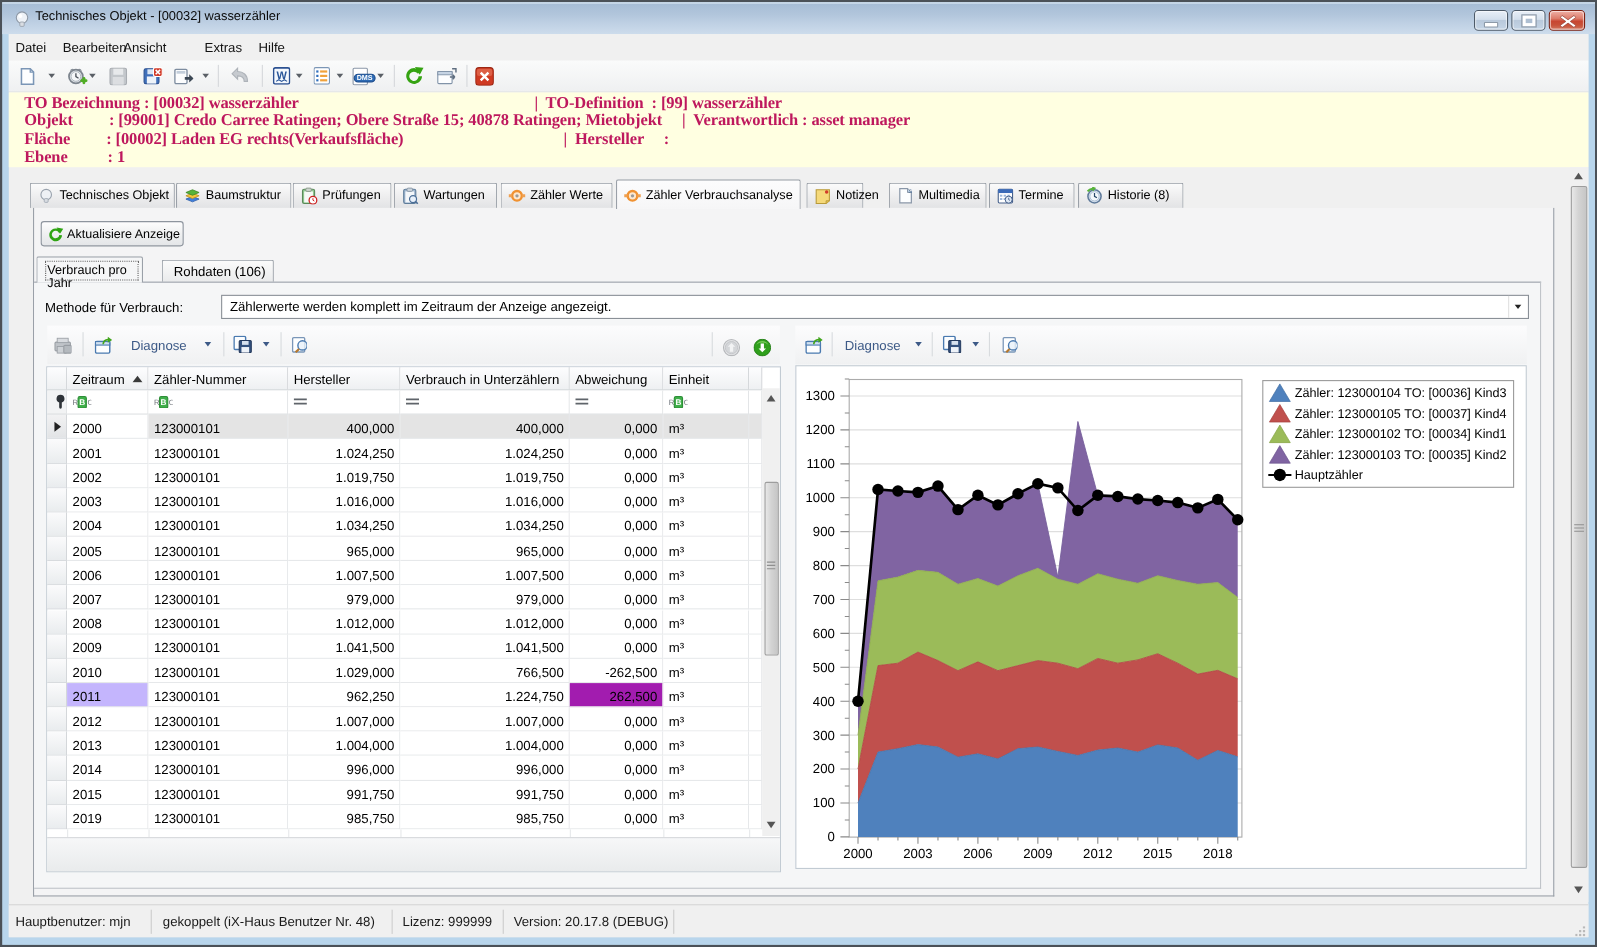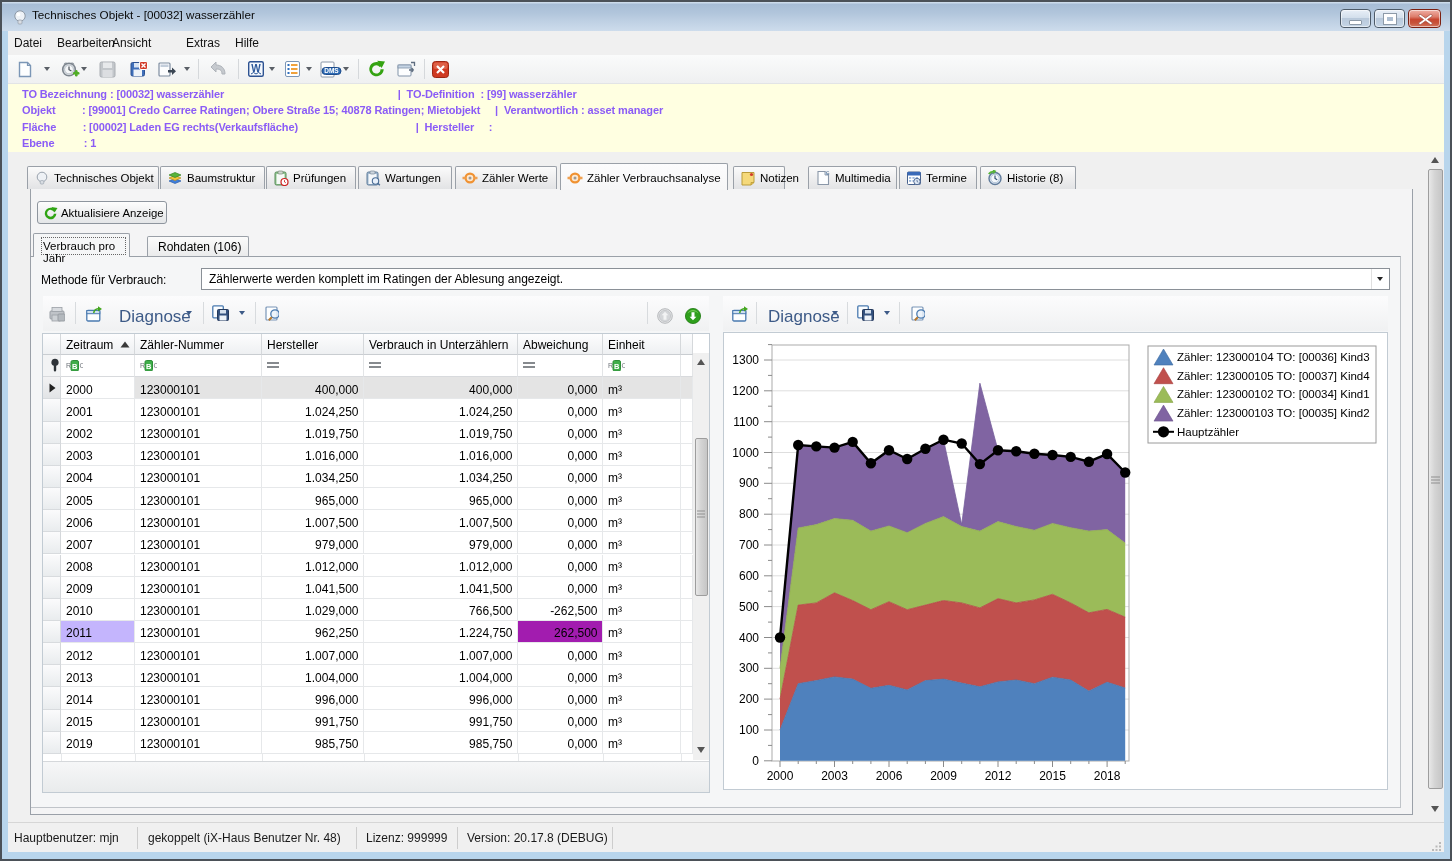--- a/index.html
+++ b/index.html
@@ -23,21 +23,21 @@
 .maxglyph{position:absolute;left:9px;top:4px;width:12px;height:10px;border:3px solid #fff;outline:1px solid #8d9aa8;background:#aebfd2}
 
 #menubar{position:absolute;left:8px;top:31px;width:1436px;height:24px;background:#f0f0f0}
 #menubar span{position:absolute;top:5px;color:#111}
 
 #toolbar{position:absolute;left:8px;top:55px;width:1436px;height:29px;background:linear-gradient(#fafbfb,#eff0f1);border-bottom:1px solid #e2e4e6}
 .tsep{position:absolute;top:4px;width:1px;height:20px;background:#d5d8db}
 .dd{position:absolute;width:0;height:0;border-left:3.5px solid transparent;border-right:3.5px solid transparent;border-top:4px solid #5a5f66}
 
 #infobar{position:absolute;left:8px;top:84px;width:1436px;height:68px;background:#ffffe1}
-#infobar pre{position:absolute;left:14px;top:2px;font-family:Liberation Sans, sans-serif;font-size:11px;font-weight:bold;line-height:16.3px;letter-spacing:-0.115px;color:#8b5cf6}
+#infobar pre{position:absolute;left:14px;top:2px;font-family:Liberation Serif, serif;font-size:15px;font-weight:bold;line-height:16.3px;letter-spacing:-0.115px;color:#be185d}
 
 .tab{position:absolute;top:166px;height:23px;background:linear-gradient(#fbfbfb,#ececed 60%,#e2e3e5);border:1px solid #9aa0a8;border-bottom:none;border-radius:2px 2px 0 0}
 .tab.active{top:163px;height:27px;background:linear-gradient(#fcfcfd,#f6f6f7);z-index:5}
 .tab .tlbl{position:absolute;top:5px;white-space:nowrap;color:#000;font-size:11.5px}
 .tab.active .tlbl{top:8px}
 #tabpage{position:absolute;left:30px;top:189px;width:1383px;height:626px;background:#f4f4f5;border:1px solid #9aa0a8;border-top:none}
 
 #btn-refresh{position:absolute;left:37px;top:201px;width:130px;height:23px;background:linear-gradient(#fdfdfd,#eff0f1 50%,#e4e6e8);border:1px solid #8e959e;border-radius:3px}
 #btn-refresh span{position:absolute;left:23px;top:5px;font-size:11.4px;white-space:nowrap}
 
@@ -45,21 +45,21 @@
 .stab.active{background:#f5f6f7;z-index:6}
 #subpage{position:absolute;left:31px;top:256px;width:1370px;height:552px;background:#f5f6f7;border:1px solid #c0c4c9;border-top:1px solid #9aa0a8;border-left:none}
 
 #combo{position:absolute;left:201px;top:268px;width:1189px;height:22px;background:#fff;border:1px solid #8a9097}
 #combo .ctxt{position:absolute;left:7px;top:3px}
 #combo .carr{position:absolute;right:0;top:0;width:18px;height:20px;border-left:1px solid #e0e0e0}
 
 .ptool{position:absolute;height:35px;background:linear-gradient(#fcfcfd,#f0f1f2);}
 .gridbox{position:absolute;background:#fff;border:1px solid #c2cbd3}
 .psep{position:absolute;top:6px;width:1px;height:22px;background:#d8dbde}
-.tbtn-label{color:#3d5a87;font-size:17px}
+.tbtn-label{color:#3d5a87;font-size:12px}
 
 .hcell{position:absolute;top:334px;height:21px;background:linear-gradient(#fdfdfe,#eef0f2);border-right:1px solid #d5d8db;border-bottom:1px solid #c9cdd1}
 .hcell span{position:absolute;left:5px;top:4px;color:#000}
 .fcell{position:absolute;top:355px;height:22.3px;background:#fff;border-right:1px solid #e3e5e7;border-bottom:1px solid #d8dadd}
 .dcell{position:absolute;height:22.15px;border-right:1px solid #e6e8ea;border-bottom:1px solid #e6e8ea;font-size:12px;line-height:21px;padding-top:2.5px;white-space:nowrap;overflow:hidden}
 .num{text-align:right;padding-right:4.5px}
 .txt{text-align:left;padding-left:5px}
 
 .sb-track{position:absolute;background:#f0f0f0}
 .sb-thumb{position:absolute;background:linear-gradient(90deg,#e8e8e8,#d4d4d4 45%,#c6c6c6);border:1px solid #9d9d9d;border-radius:2px}
@@ -286,21 +286,21 @@
 <div class="stab active" style="left:33px;top:233px;width:97px;height:24px">
     <div class="abs" style="left:7px;top:3px;right:3px;bottom:2px;border:1px dotted #666"></div>
     <span class="abs" style="left:9px;top:6px;font-size:11.5px">Verbrauch pro Jahr</span>
   </div>
 <div class="stab" style="left:147px;top:236px;width:102px;height:21px">
     <span class="abs" style="left:10px;top:3px">Rohdaten (106)</span>
   </div>
 <div id="subpage"></div>
 <div class="abs" style="left:41px;top:273px">Methode für Verbrauch:</div>
 <div id="combo">
-    <div class="ctxt">Zählerwerte werden komplett im Ratingen der Ablesung angezeigt.</div>
+    <div class="ctxt">Zählerwerte werden komplett im Zeitraum der Anzeige angezeigt.</div>
     <div class="carr">
       <div class="dd abs" style="left:5px;top:8px;border-top-color:#222"></div>
     </div>
   </div>
 <div class="ptool" style="left:43px;top:296px;width:666px"></div>
 <svg class="icon" style="left:49px;top:306px" width="16" height="16" viewBox="0 0 16 16">
     <rect x="1" y="5" width="14" height="8" rx="1" fill="#bfc3c8" stroke="#9ba0a6"></rect>
     <rect x="3" y="1.5" width="10" height="4" fill="#d8dbdf" stroke="#9ba0a6" stroke-width="0.8"></rect>
     <rect x="3" y="9" width="8" height="6" fill="#cdd1d5" stroke="#9ba0a6" stroke-width="0.8"></rect>
     <rect x="9" y="8" width="7" height="7" rx="1" fill="#b4b9be" stroke="#989da3"></rect>

